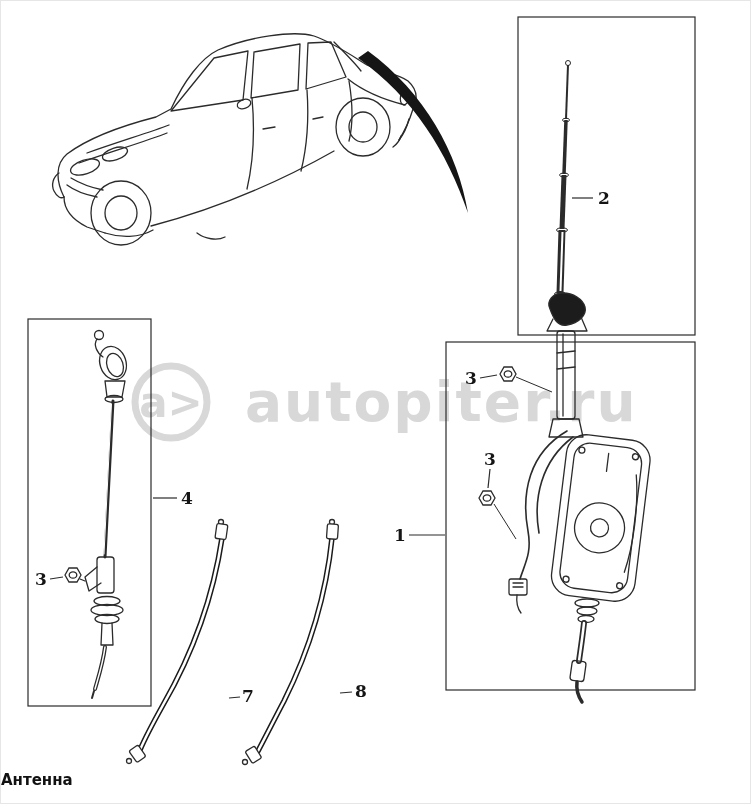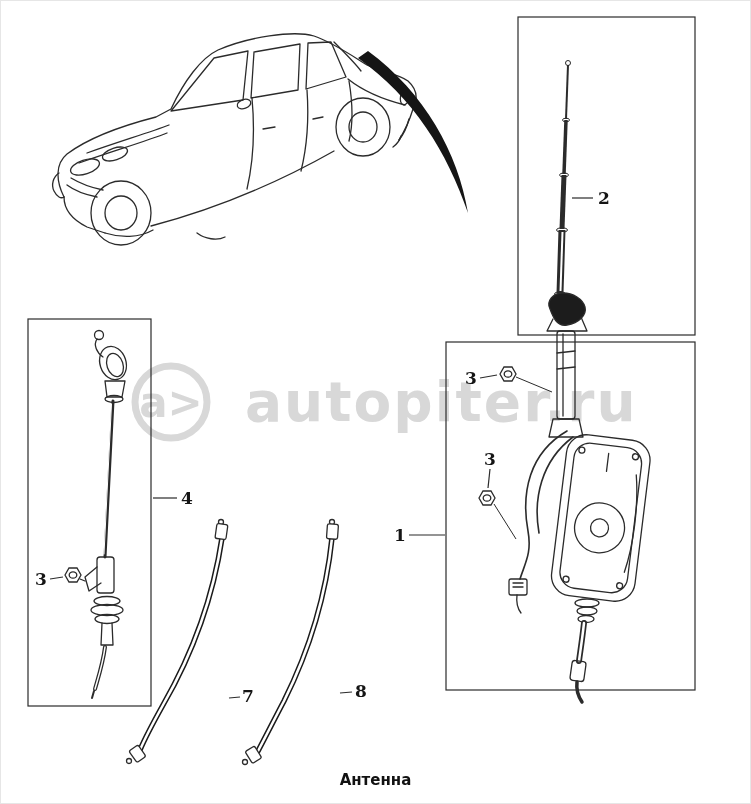--- a/index.html
+++ b/index.html
@@ -26,21 +26,20 @@
   }
   svg text.wm-text{
     font-family:"DejaVu Sans",sans-serif;
     font-size:55px;
     letter-spacing:2px;
     fill:#d4d4d4;
   }
   .caption{
     position:absolute;
     left:0;right:0;bottom:14px;
-    text-align:center;
     font-weight:bold;
     font-size:15px;
     color:#111;
     font-family:"DejaVu Sans",sans-serif;
   }
 </style>
 </head>
 <body>
 
 <div class="page">

